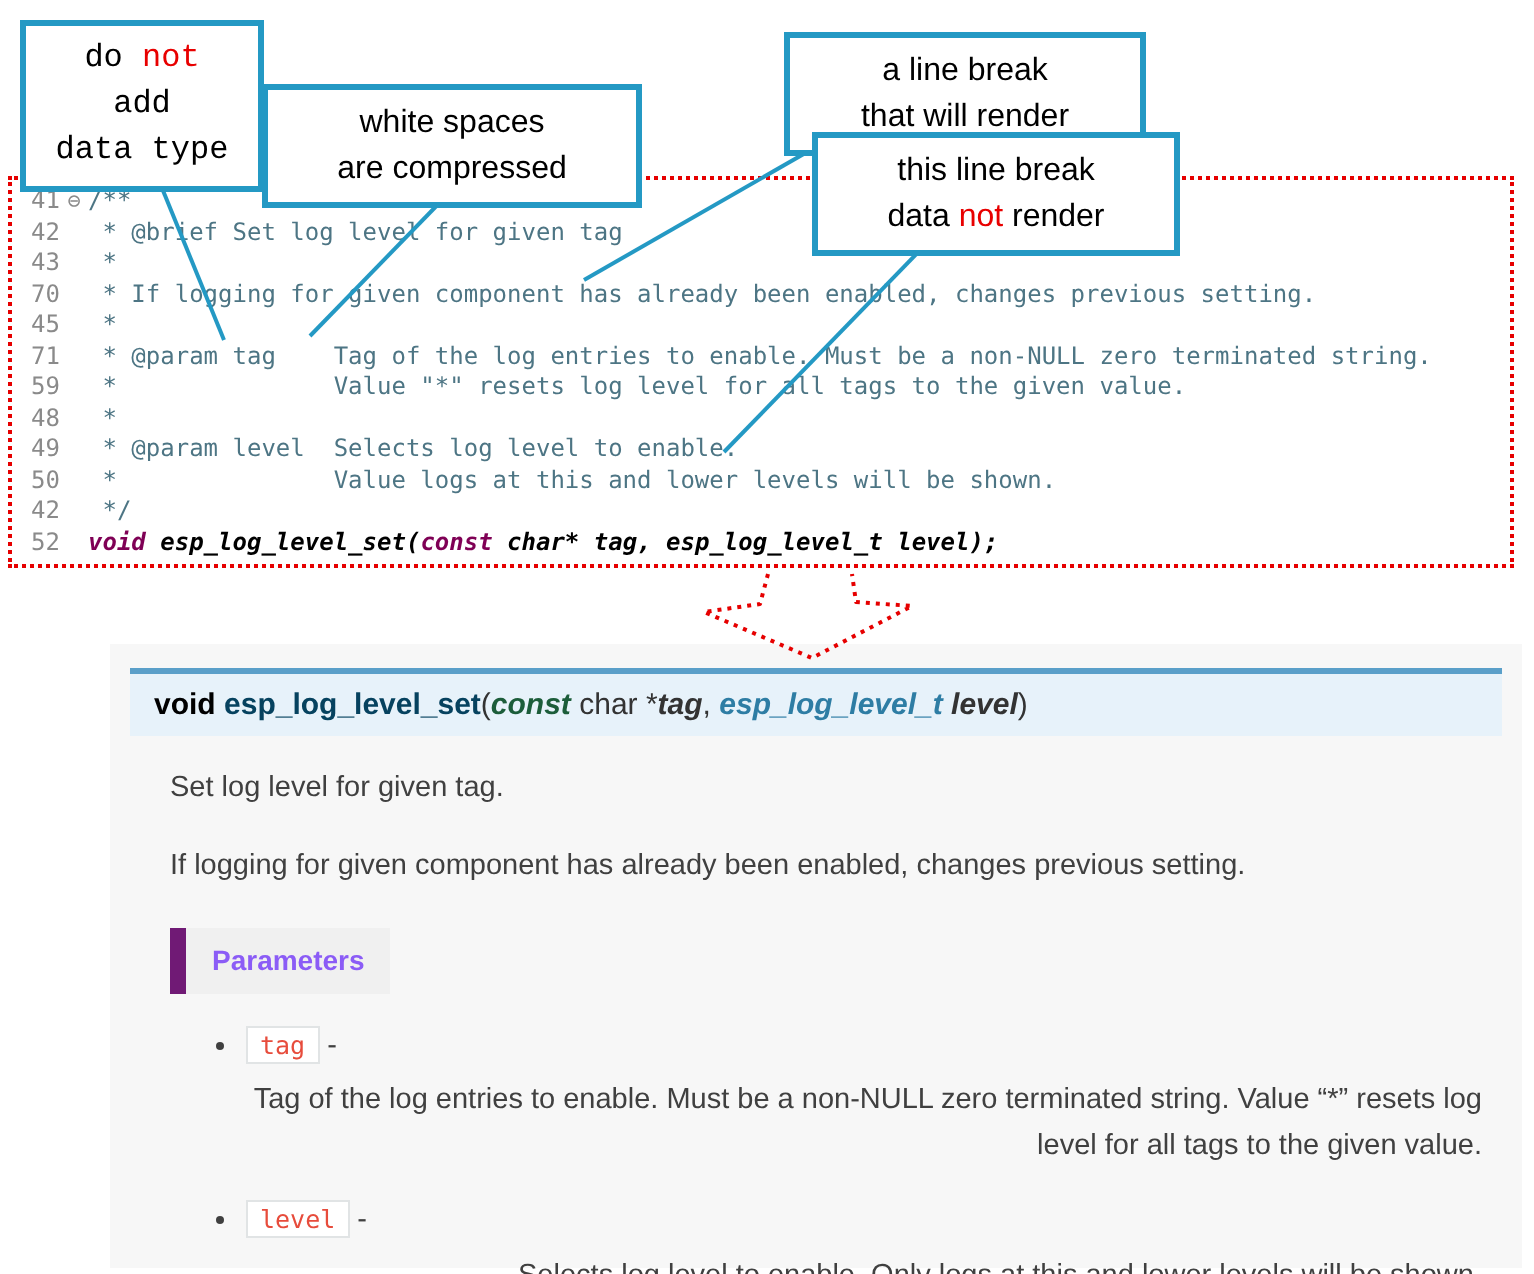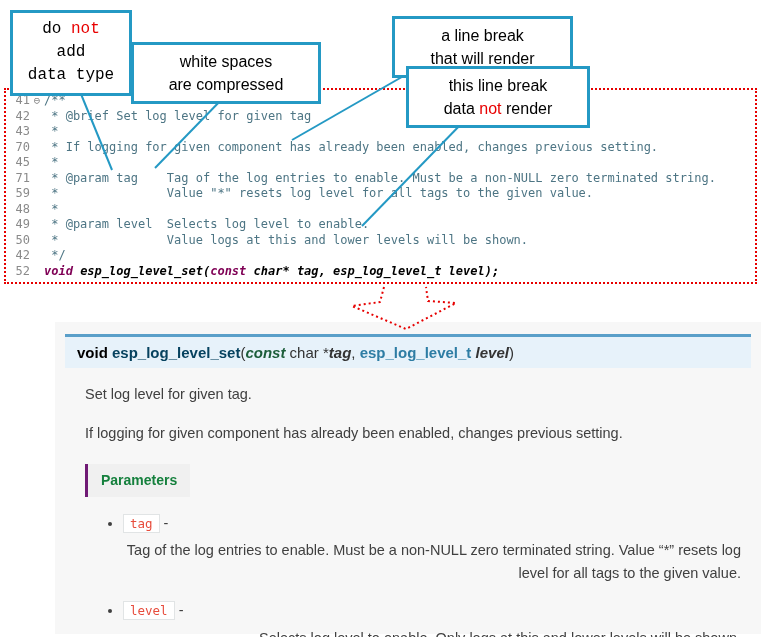--- a/index.html
+++ b/index.html
@@ -31,25 +31,25 @@
   .doc-panel{position:absolute;left:55px;top:322px;width:706px;height:312px;background:#f7f7f7;
              color:#404040;box-sizing:border-box;}
   .sig-bar{margin:12px 10px 0 10px;background:#e7f2fa;border-top:3px solid #5a9fc9;
            padding:7px 12px;font-size:15px;color:#333;white-space:pre;}
   .sig-bar span{white-space:pre;}
   .s-kw{font-weight:700;color:#000;}
   .s-name{font-weight:700;color:#06425f;}
   .s-const{font-weight:700;font-style:italic;color:#1c5d3a;}
   .s-plain{color:#333;}
   .s-param{font-weight:700;font-style:italic;color:#333;}
-  .s-type{font-weight:700;color:#2e7da4;}
+  .s-type{font-weight:700;font-style:italic;color:#2e7da4;}
   .doc-body{padding:16px 20px 0 30px;font-size:14.5px;line-height:1.5;}
   .doc-p{margin:0 0 17px 0;}
-  .params-label{display:inline-block;background:#f0f0f0;border-left:3px solid #701a75;
-                padding:6px 13px;font-weight:700;color:#15803d;font-size:14px;margin:2px 0 16px 0;}
+  .params-label{display:inline-block;background:#f0f0f0;border-left:8px solid #701a75;
+                padding:6px 13px;font-weight:700;color:#8b5cf6;font-size:14px;margin:2px 0 16px 0;}
   .param-list{margin:0 0 0 20px;padding:0 0 0 18px;list-style:disc;}
   .param-item{margin-bottom:16px;}
   .param-lead{margin-bottom:5px;}
   .lit{background:#fff;border:1px solid #e1e4e5;color:#e74c3c;
        font-family:"DejaVu Sans Mono",monospace;font-size:12.5px;padding:1px 6px;}
   .param-desc{max-width:640px;line-height:1.55;text-align:right;}
 </style>
 </head>
 <body>
 

